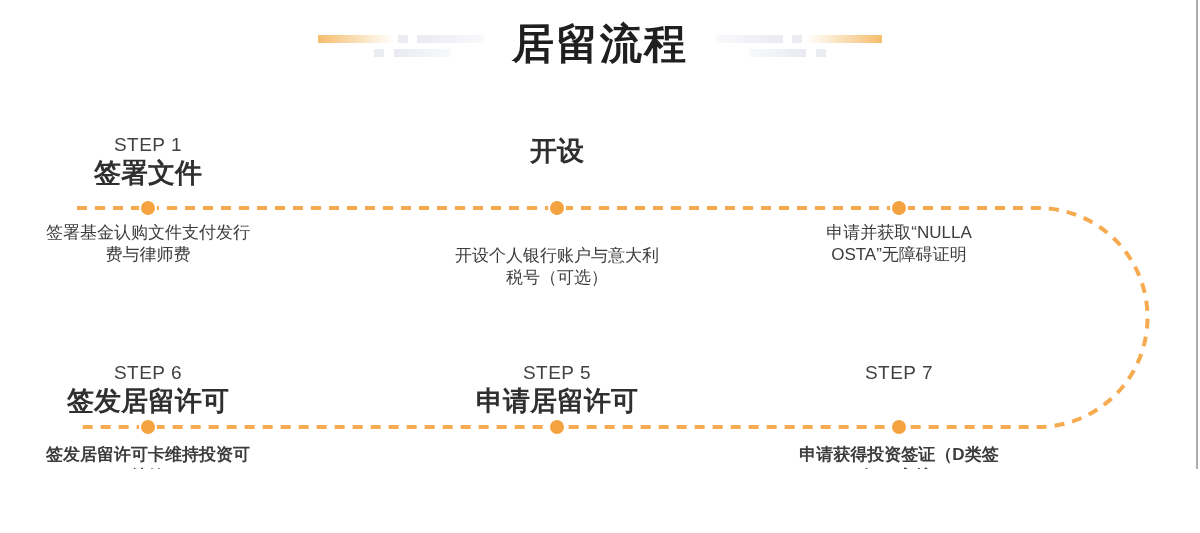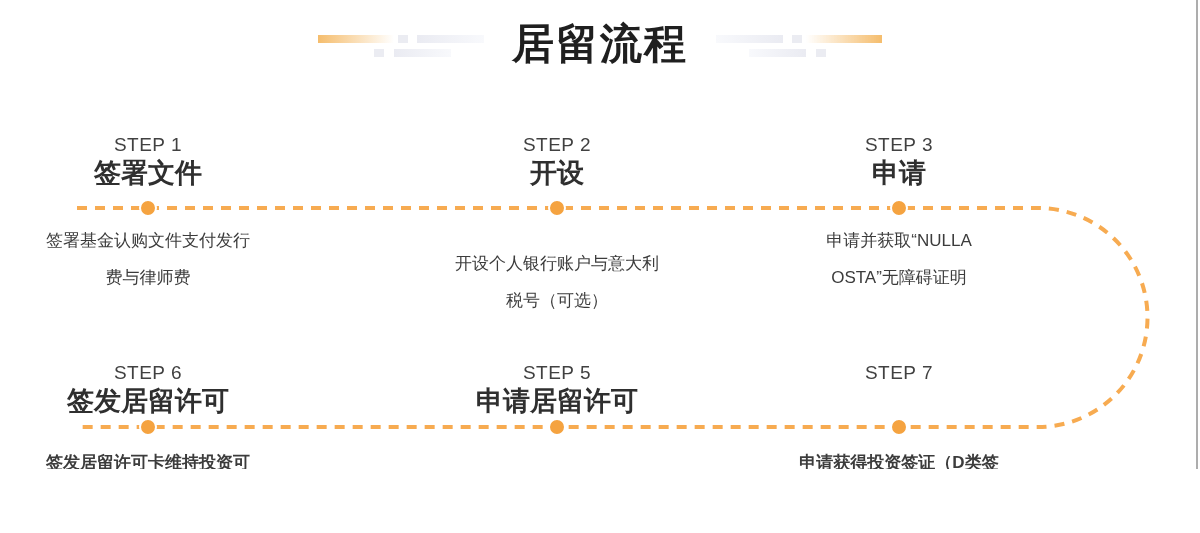--- a/index.html
+++ b/index.html
@@ -70,21 +70,21 @@
     font-weight: 700;
     color: #2f2f2f;
     line-height: 32px;
     margin-top: 1px;
   }
   .step-desc {
     position: absolute;
     width: 240px;
     text-align: center;
     font-size: 17px;
-    line-height: 37px;
+    line-height: 22px;
     color: #3c3c3c;
     white-space: pre-line;
   }
 
   
   .head-r1 { top: 134px; }
   .head-r2 { top: 362px; }
   .c1 { left: -2px; }   
   .c2 { left: 407px; }  
   .c3 { left: 749px; }  
@@ -147,26 +147,21 @@
     <circle cx="899" cy="427" r="8" fill="#f5a340" stroke="#ffffff" stroke-width="2"></circle>
     <circle cx="557" cy="427" r="8" fill="#f5a340" stroke="#ffffff" stroke-width="2"></circle>
     <circle cx="148" cy="427" r="8" fill="#f5a340" stroke="#ffffff" stroke-width="2"></circle>
   </svg>
 
   <div class="step-head head-r1 c1">
     <div class="step-label">STEP 1</div>
     <div class="step-name">签署文件</div>
   </div>
   <div class="step-head head-r1 c2">
-    <div class="step-label">STEP 2</div>
     <div class="step-name">开设</div>
-  </div>
-  <div class="step-head head-r1 c3">
-    <div class="step-label">STEP 3</div>
-    <div class="step-name">申请</div>
   </div>
 
   <div class="step-desc desc-r1 d1">签署基金认购文件支付发行
 费与律师费</div>
   <div class="step-desc desc-r1 d2">开设个人银行账户与意大利
 税号（可选）</div>
   <div class="step-desc desc-r1 d3">申请并获取“NULLA
 OSTA”无障碍证明</div>
 
   <div class="step-head head-r2 c1">

